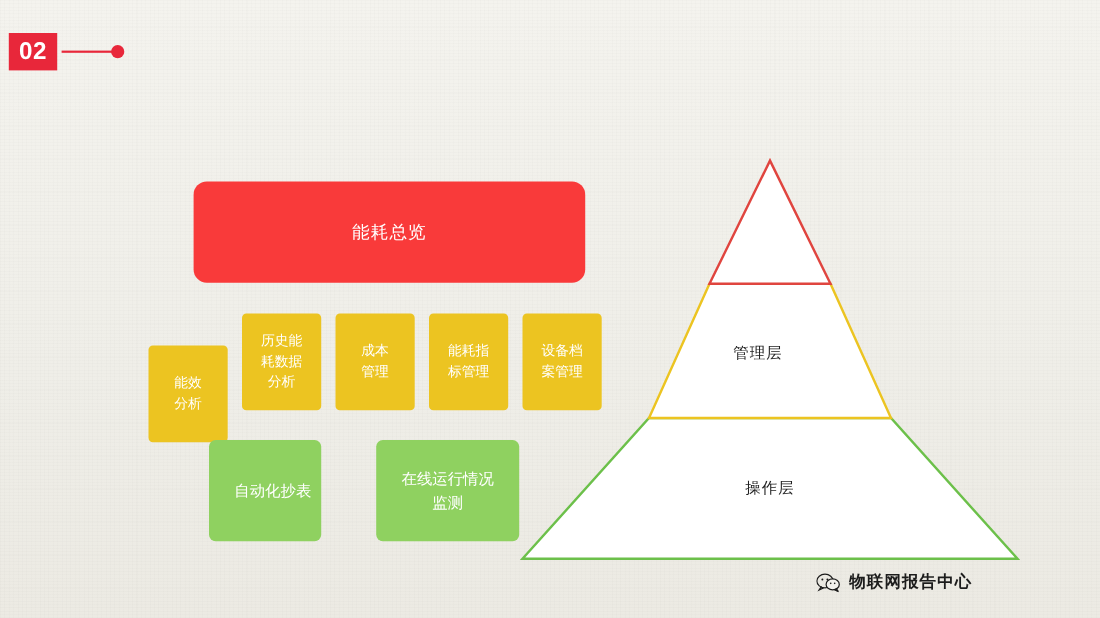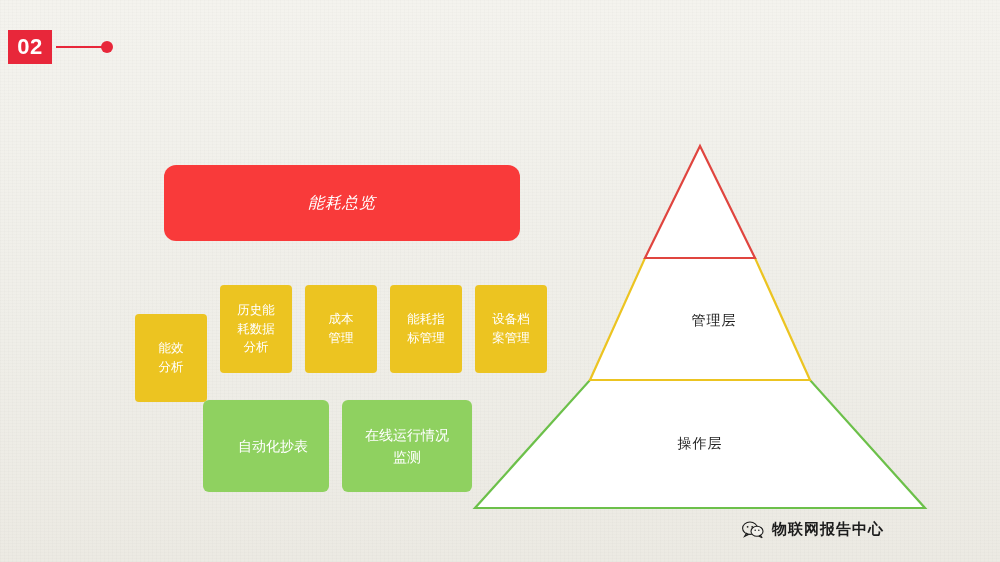--- a/index.html
+++ b/index.html
@@ -37,45 +37,45 @@
   }
   .title{
     position:absolute;left:124px;top:22px;
     font-size:31px;font-weight:bold;color:#1c1c1c;
     letter-spacing:1px;
     white-space:nowrap;
   }
 
   
   .overview{
-    position:absolute;left:164px;top:165px;width:356px;height:76px;
+    position:absolute;left:176px;top:165px;width:356px;height:92px;
     background:#f93a3a;border-radius:12px;
     display:flex;align-items:center;justify-content:center;
-    color:#ffffff;font-size:16px;letter-spacing:1px;font-style:italic;
+    color:#ffffff;font-size:16px;letter-spacing:1px;
   }
 
   .yellow-row{position:absolute;left:135px;top:285px;}
   .ybox{
     position:absolute;width:72px;height:88px;background:#ecc421;border-radius:4px;
     display:flex;align-items:center;justify-content:center;text-align:center;
     color:#ffffff;font-size:12.5px;line-height:1.5;padding:0 4px;box-sizing:border-box;
   }
   .ybox.b1{left:0px;margin-top:29px;}
   .ybox.b2{left:85px;}
   .ybox.b3{left:170px;}
   .ybox.b4{left:255px;}
   .ybox.b5{left:340px;}
 
   .green-row{position:absolute;left:190px;top:400px;}
   .gbox{
     position:absolute;height:92px;background:#8fd160;border-radius:6px;
     display:flex;align-items:center;justify-content:center;text-align:center;
     color:#ffffff;font-size:14px;line-height:1.6;padding:0 8px;box-sizing:border-box;
   }
-  .gbox.g1{left:13px;width:126px;padding-left:22px;}
+  .gbox.g1{left:0px;width:102px;padding-left:22px;}
   .gbox.g2{left:152px;width:130px;}
 
   
   .pyramid{position:absolute;left:465px;top:130px;width:470px;height:390px;}
   .pyr-svg{position:absolute;left:0;top:0;}
   .pyr-label{
     position:absolute;width:160px;text-align:center;
     color:#222;font-size:14px;letter-spacing:1px;
   }
   .pyr-label.l0{left:146px;top:197px;}
@@ -136,21 +136,21 @@
 
 <div class="pyramid">
   <svg class="pyr-svg" width="470" height="390" viewBox="0 0 470 390">
 
     <polygon points="10,378 460,378 345,250 125,250" fill="#ffffff" stroke="#6cc04a" stroke-width="2.2"></polygon>
 
     <polygon points="125,250 345,250 290,128 180,128" fill="#ffffff" stroke="#ecc421" stroke-width="2.2"></polygon>
 
     <polygon points="180,128 290,128 235,16" fill="#ffffff" stroke="#e0453f" stroke-width="2.2"></polygon>
   </svg>
-  <div class="pyr-label l1" style="left:169px;top:182px;">管理层</div>
+  <div class="pyr-label l1" style="left:144px;top:182px;">管理层</div>
   <div class="pyr-label l2" style="left:155px;top:305px;">操作层</div>
 </div>
 
 <div class="watermark">
   <span class="wechat-icon">
     <svg width="22" height="18" viewBox="0 0 22 18">
       <ellipse cx="8" cy="7.2" rx="7.4" ry="6.2" fill="none" stroke="#1c1c1c" stroke-width="1.1"></ellipse>
       <path d="M4.5 12.4 L2.6 15.4 L6.2 13.6 Z" fill="none" stroke="#1c1c1c" stroke-width="1.1"></path>
       <circle cx="5.6" cy="5.8" r="0.9" fill="#1c1c1c"></circle>
       <circle cx="10.2" cy="5.8" r="0.9" fill="#1c1c1c"></circle>

